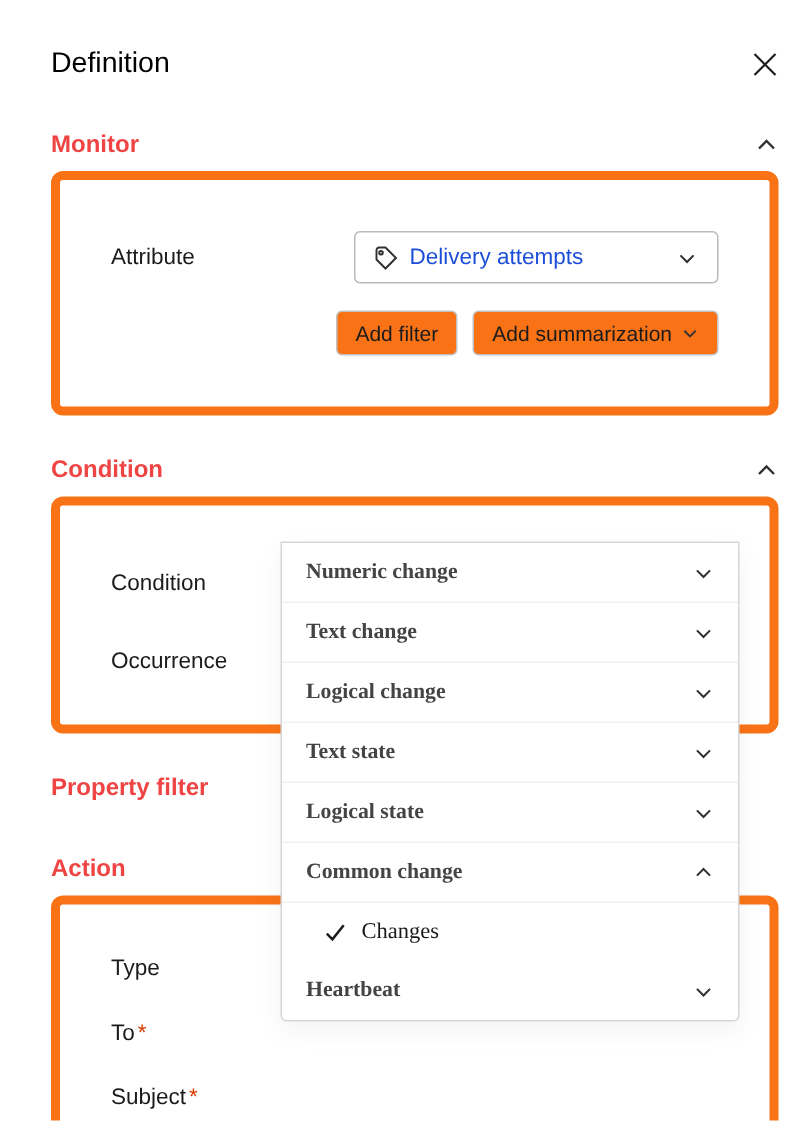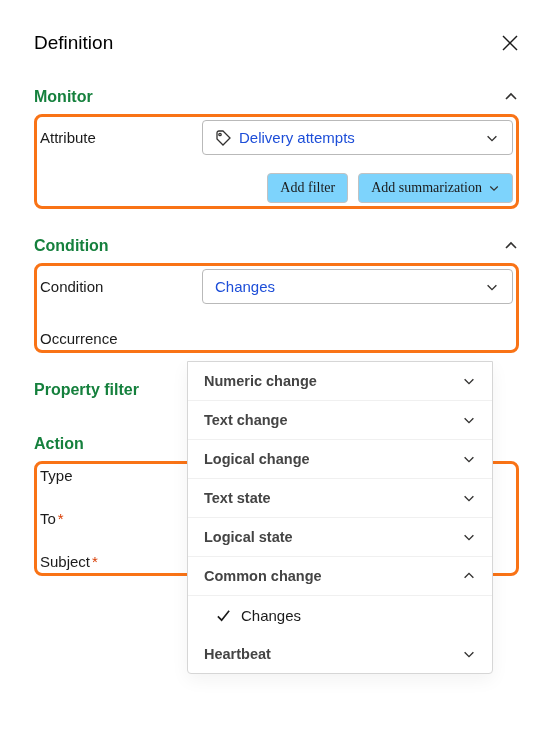--- a/index.html
+++ b/index.html
@@ -47,26 +47,26 @@
   .section-head {
     display: flex;
     justify-content: space-between;
     align-items: center;
     padding: 14px 0 8px 0;
     cursor: pointer;
   }
   .section-head h2 {
     font-size: 16px;
     font-weight: 600;
-    color: #15803d;
+    color: #ef4444;
   }
   .card {
-    border: 3px solid #f97316;
+    border: 6px solid #f97316;
     border-radius: 8px;
-    padding: 3px;
+    padding: 34px;
   }
   .field-row {
     display: flex;
     align-items: center;
     gap: 12px;
   }
   .field-row + .field-row,
   .card .field-row.mt {
     margin-top: 26px;
   }
@@ -106,46 +106,47 @@
   }
   .btn-row {
     display: flex;
     justify-content: flex-end;
     gap: 10px;
     margin-top: 18px;
   }
   .pill-btn {
     border: 1px solid #c2c2c2;
     border-radius: 4px;
-    background: #7dd3fc;
+    background: #f97316;
     padding: 6px 12px;
     font-size: 14px;
     cursor: pointer;
     display: inline-flex;
     align-items: center;
     gap: 6px;
     color: #1b1b1b;
-    font-family: Liberation Serif, serif;
+    font-family: Liberation Sans, sans-serif;
   }
   .gap-top {
     margin-top: 14px;
   }
   
   .dropdown {
     position: absolute;
     left: 187px;
     top: 361px;
     width: 306px;
     background: #fff;
     border: 1px solid #d6d6d6;
     border-radius: 0 0 4px 4px;
     box-shadow: 0 6px 18px rgba(0,0,0,.05);
     z-index: 20;
     max-height: 380px;
     overflow: hidden;
+    font-family: Liberation Serif, serif;
   }
   .dd-item {
     display: flex;
     justify-content: space-between;
     align-items: center;
     padding: 11px 16px 11px 16px;
     font-size: 14.5px;
     font-weight: 600;
     color: #444;
     border-bottom: 1px solid #f0f0f0;

